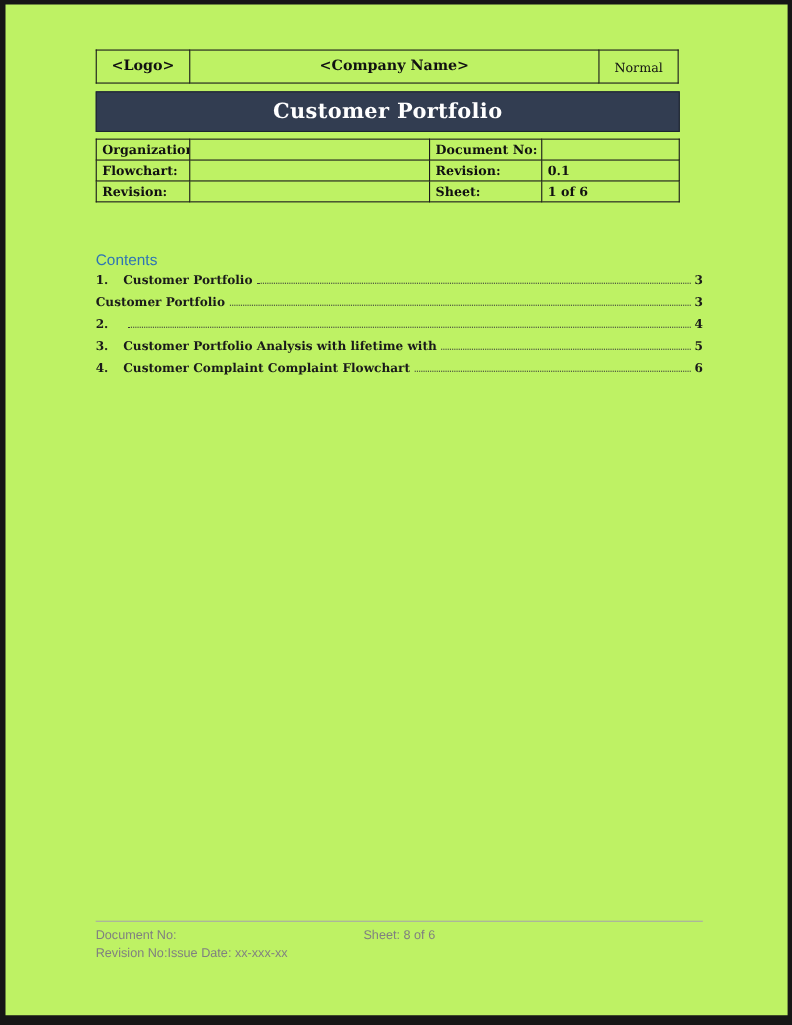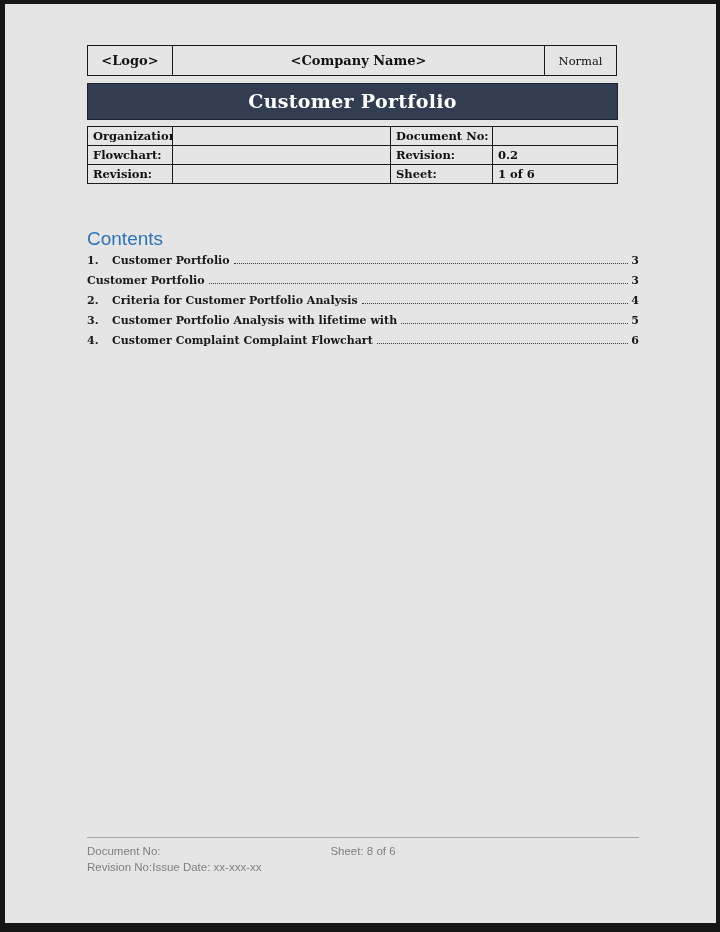--- a/index.html
+++ b/index.html
@@ -5,21 +5,21 @@
   * { margin: 0; padding: 0; box-sizing: border-box; }
   html, body { background: #ffffff; }
   body {
     width: 720px; height: 932px;
     font-family: "DejaVu Serif", serif;
     position: relative;
   }
   .page {
     position: absolute; left: 0; top: 0;
     width: 720px; height: 932px;
-    background: #e5e5e5;
+    background: #bef264;
     border-top: 4px solid #161616;
     border-left: 5px solid #161616;
     border-right: 4px solid #161616;
     border-bottom: 9px solid #161616;
   }
   .content {
     position: absolute;
     left: 82px; top: 41px; width: 552px;
   }
   
@@ -58,21 +58,21 @@
     color: #111;
     padding: 1px 4px 1px 5px;
     vertical-align: middle;
     overflow: hidden; white-space: nowrap;
   }
   
   .contents-heading {
     margin-top: 44px;
     font-family: "Liberation Sans", sans-serif;
     font-weight: 400;
-    font-size: 19px;
+    font-size: 14px;
     color: #2e74b5;
   }
   .toc { margin-top: 4px; width: 552px; }
   .toc-row {
     display: flex;
     align-items: baseline;
     height: 20px;
     font-size: 11px;
     font-weight: bold;
     color: #1a1a1a;
@@ -143,21 +143,21 @@
           <tr>
         <td>Organization:</td>
         <td></td>
         <td>Document No:</td>
         <td></td>
       </tr>
       <tr>
         <td>Flowchart:</td>
         <td></td>
         <td>Revision:</td>
-        <td>0.2</td>
+        <td>0.1</td>
       </tr>
       <tr>
         <td>Revision:</td>
         <td></td>
         <td>Sheet:</td>
         <td>1 of 6</td>
       </tr>
     </tbody>
       </table>
 
@@ -171,21 +171,20 @@
         <span class="toc-page">3</span>
       </div>
       <div class="toc-row toc-row--plain">
 
         <span class="toc-title">Customer Portfolio</span>
         <span class="toc-dots"></span>
         <span class="toc-page">3</span>
       </div>
       <div class="toc-row">
         <span class="toc-num">2.</span>
-        <span class="toc-title">Criteria for Customer Portfolio Analysis</span>
         <span class="toc-dots"></span>
         <span class="toc-page">4</span>
       </div>
       <div class="toc-row">
         <span class="toc-num">3.</span>
         <span class="toc-title">Customer Portfolio Analysis with lifetime with</span>
         <span class="toc-dots"></span>
         <span class="toc-page">5</span>
       </div>
       <div class="toc-row">

